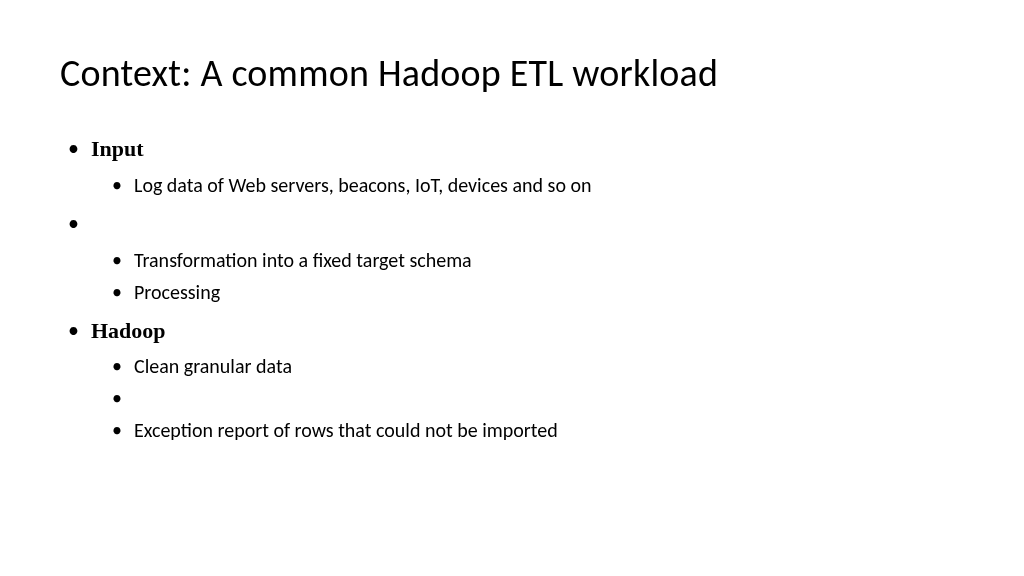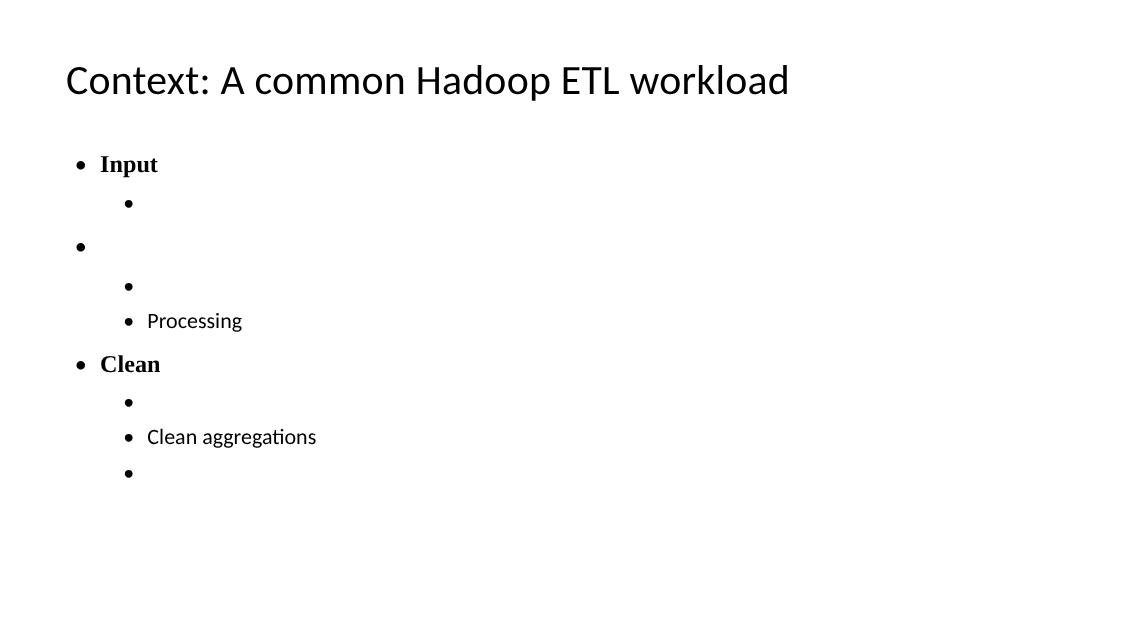--- a/index.html
+++ b/index.html
@@ -71,51 +71,54 @@
 <div class="content">
 
   <div class="section">
     <div class="section-header">
       <span class="bullet-l1">•</span>
       <span class="section-label">Input</span>
     </div>
     <div class="sub-list">
       <div class="sub-item">
         <span class="bullet-l2">•</span>
+        <span class="sub-text">Log data of Web servers, beacons, IoT, devices and so on</span>
       </div>
     </div>
   </div>
 
   <div class="section">
     <div class="section-header">
       <span class="bullet-l1">•</span>
     </div>
     <div class="sub-list">
       <div class="sub-item">
         <span class="bullet-l2">•</span>
+        <span class="sub-text">Transformation into a fixed target schema</span>
       </div>
       <div class="sub-item">
         <span class="bullet-l2">•</span>
         <span class="sub-text">Processing</span>
       </div>
     </div>
   </div>
 
   <div class="section">
     <div class="section-header">
       <span class="bullet-l1">•</span>
-      <span class="section-label">Clean</span>
+      <span class="section-label">Hadoop</span>
     </div>
     <div class="sub-list">
+      <div class="sub-item">
+        <span class="bullet-l2">•</span>
+        <span class="sub-text">Clean granular data</span>
+      </div>
       <div class="sub-item">
         <span class="bullet-l2">•</span>
       </div>
       <div class="sub-item">
         <span class="bullet-l2">•</span>
-        <span class="sub-text">Clean aggregations</span>
-      </div>
-      <div class="sub-item">
-        <span class="bullet-l2">•</span>
+        <span class="sub-text">Exception report of rows that could not be imported</span>
       </div>
     </div>
   </div>
 
 </div>
 
 </body></html>

